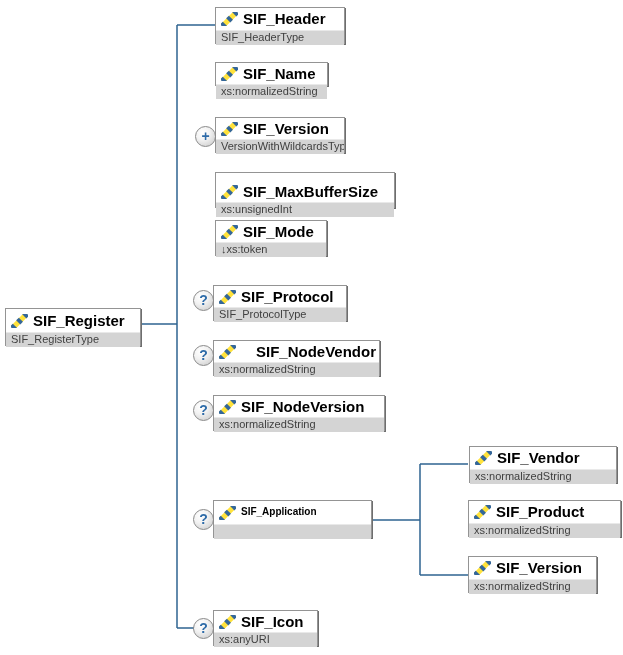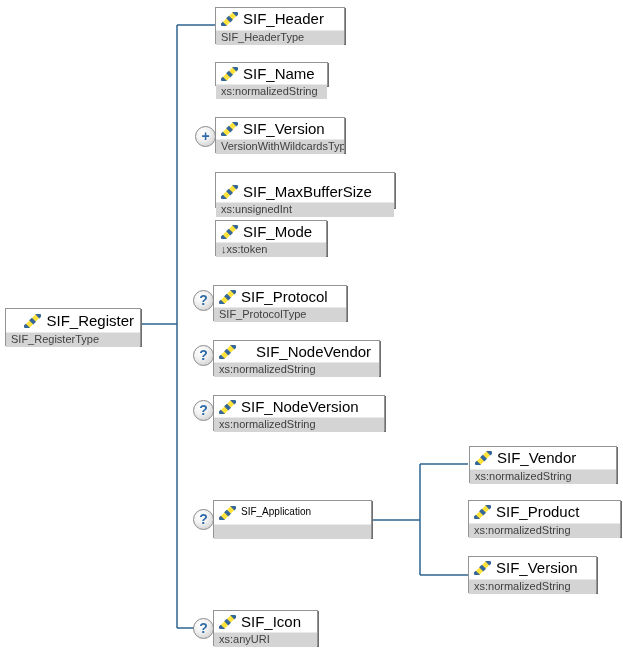--- a/index.html
+++ b/index.html
@@ -15,21 +15,21 @@
     box-shadow:1px 1px 0 #6e6e6e;
     box-sizing:border-box;
     cursor:default;
   }
   .node .titlerow{
     display:flex;align-items:center;gap:5px;
     padding:0 6px 0 5px;box-sizing:border-box;
     background:#ffffff;
   }
   .node .title{
-    font-weight:normal;color:#000;font-size:15px;line-height:1;
+    font-weight:bold;color:#000;font-size:15px;line-height:1;
     white-space:nowrap;letter-spacing:0px;padding-bottom:1px;
   }
   .node.small-title .title{font-size:10px;}
   .node .typerow{
     background:#d4d4d4;border-top:1px solid #e9e9e9;
     font-size:11px;color:#3f3f3f;line-height:13px;height:13px;
     padding:0 4px 1px 5px;white-space:nowrap;overflow:hidden;
   }
   .badge{
     position:absolute;left:-21px;
@@ -54,21 +54,21 @@
       <path d="M177,25 H215"></path>
       <path d="M177,628 H195"></path>
       <path d="M372,520 H420"></path>
       <path d="M420,464 V575"></path>
       <path d="M420,464 H468"></path>
       <path d="M420,575 H468"></path>
     </g>
   </svg>
 
   <div class="node" style="left:5px;top:308px;width:136px;height:38px;">
-    <div class="titlerow" style="height:23px;justify-content:flex-end;">
+    <div class="titlerow" style="height:23px;">
       <svg class="el-icon" width="17" height="14" viewBox="0 0 16 14">
         <g transform="rotate(-45 8 7)">
           <rect x="-2" y="4.5" width="20" height="5.2" rx="1" fill="#ffe23c"></rect>
           <rect x="-2.5" y="4.2" width="3.8" height="5.8" fill="#33669a"></rect>
           <rect x="6.1" y="4.2" width="3.8" height="5.8" fill="#33669a"></rect>
           <rect x="14.7" y="4.2" width="3.8" height="5.8" fill="#33669a"></rect>
         </g>
       </svg>
       <span class="title">SIF_Register</span>
     </div>

